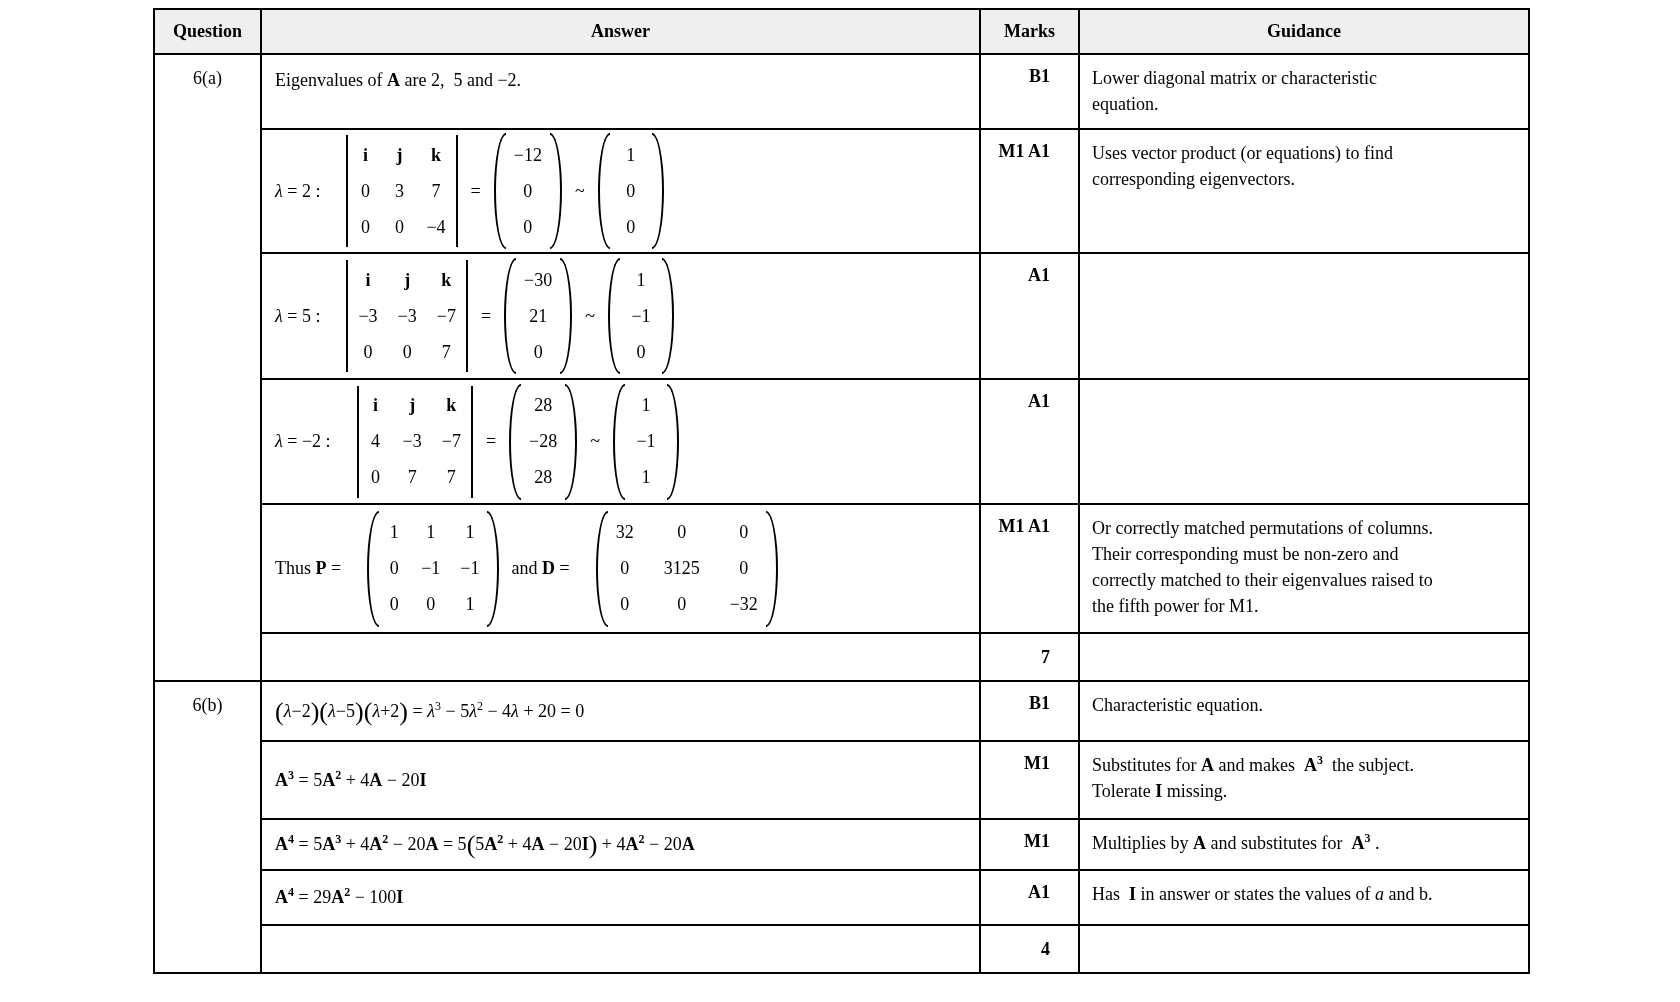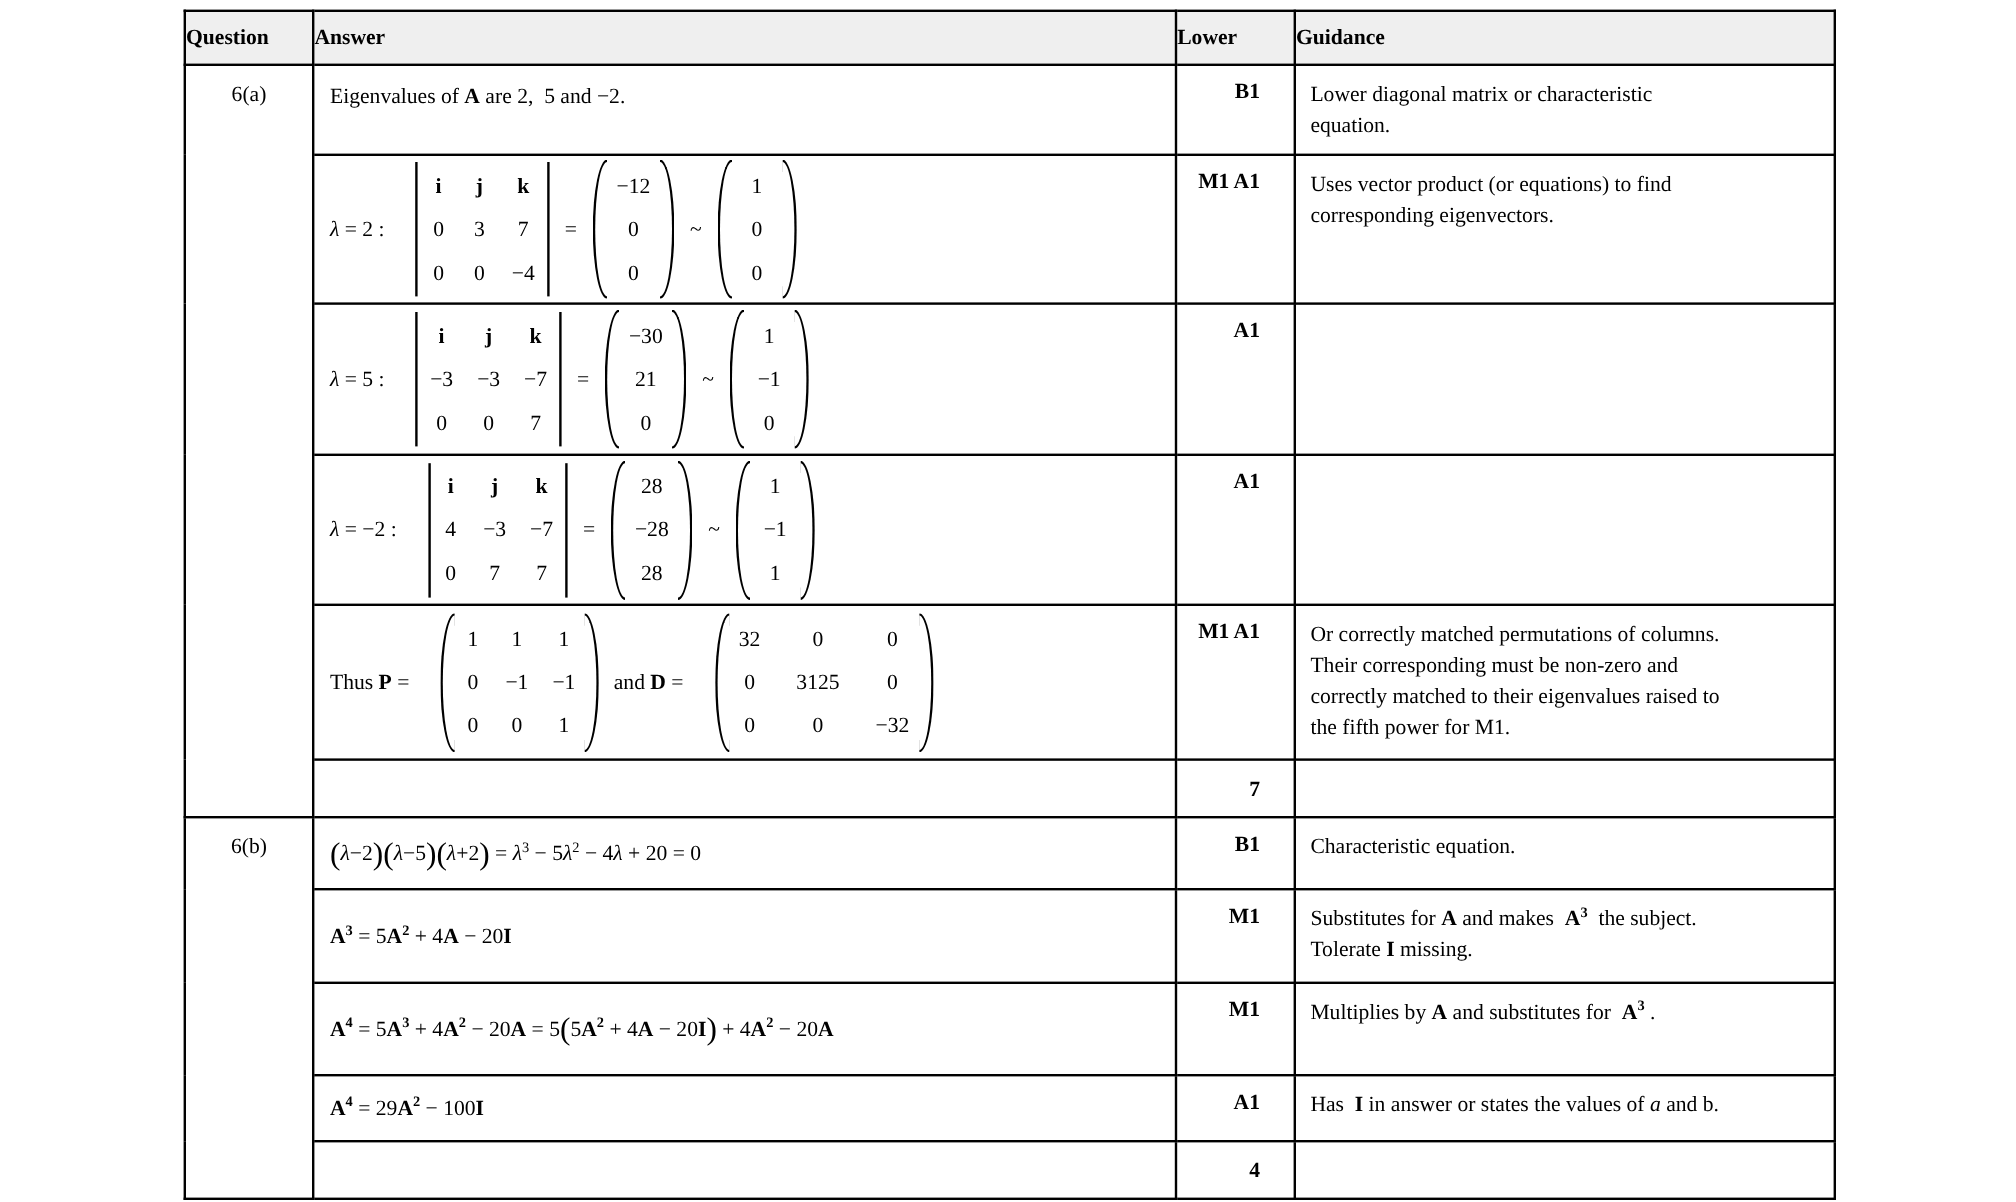--- a/index.html
+++ b/index.html
@@ -15,21 +15,21 @@
   table.ms { border-collapse:collapse; table-layout:fixed; }
   .ms th, .ms td { border:2px solid #000; padding:0; }
 
   col.w-q { width:107px; }
   col.w-a { width:719px; }
   col.w-m { width:99px;  }
   col.w-g { width:450px; }
 
   .ms th {
     background:#efefef; font-weight:bold; font-size:18px;
-    text-align:left; height:45px;
+    text-align:center; height:45px;
   }
 
   td.q   { text-align:center; vertical-align:top; padding-top:13px; font-size:18px; }
   td.ans { vertical-align:middle; padding-left:13px; font-size:18px; }
   td.ans.top { vertical-align:top; padding-top:15px; }
   td.marks {
     text-align:right; vertical-align:top;
     padding:11px 28px 0 0; font-weight:bold; font-size:18px;
   }
   td.marks.total { vertical-align:middle; padding-top:0; }
@@ -37,21 +37,21 @@
 
   
   tr.h-r1  { height:75px; }
   tr.h-r2  { height:124px; }
   tr.h-r3  { height:126px; }
   tr.h-r4  { height:125px; }
   tr.h-r5  { height:129px; }
   tr.h-r6  { height:48px; }
   tr.h-r7  { height:60px; }
   tr.h-r8  { height:78px; }
-  tr.h-r9  { height:77px;margin-left:24px; }
+  tr.h-r9  { height:51px;margin-left:24px; }
   tr.h-r10 { height:55px; }
   tr.h-r11 { height:48px; }
 
   
   .rich { white-space:pre-wrap;font-family:Liberation Serif, serif; }
   .b   { font-weight:bold; }
   .i   { font-style:italic; }
   .sup { font-size:12px; vertical-align:super; line-height:0; }
   .big { font-size:1.45em; line-height:0; vertical-align:-0.1em; }
 
@@ -94,21 +94,21 @@
   <colgroup>
         <col class="w-q">
         <col class="w-a">
         <col class="w-m">
         <col class="w-g">
       </colgroup>
   <thead>
     <tr>
       <th>Question</th>
       <th>Answer</th>
-      <th>Lower</th>
+      <th>Marks</th>
       <th>Guidance</th>
     </tr>
   </thead>
   <tbody>
 
     <tr class="h-r1">
       <td class="q" rowspan="6">6(a)</td>
       <td class="ans top">
             <div class="rich"><span>Eigenvalues of </span><span class="b">A</span><span> are 2,  5 and −2.</span></div>
           </td>

